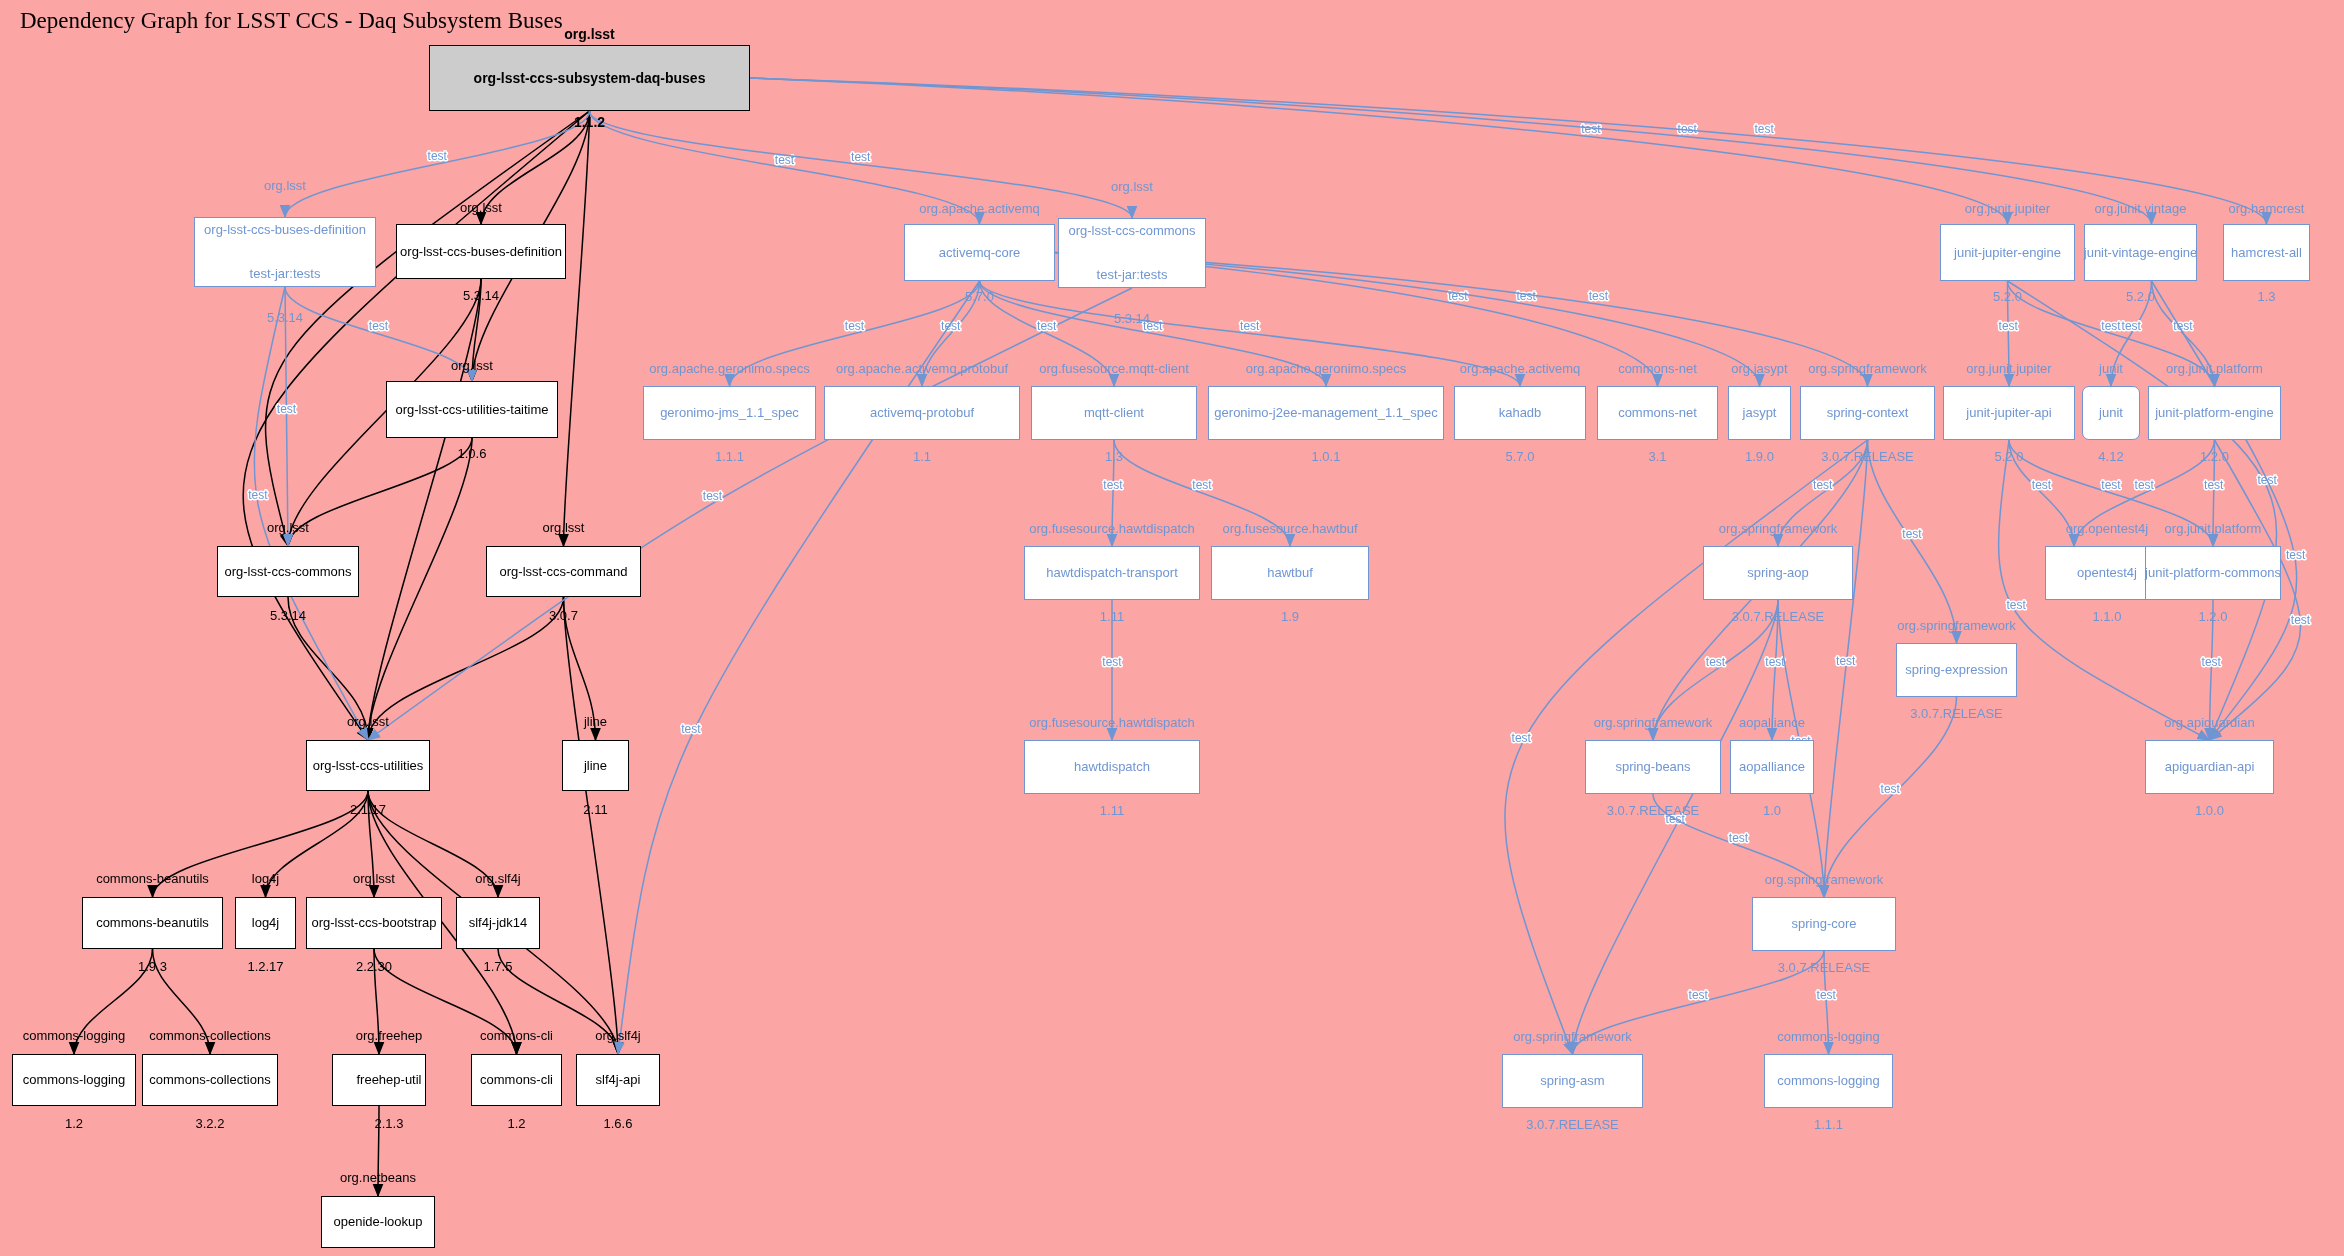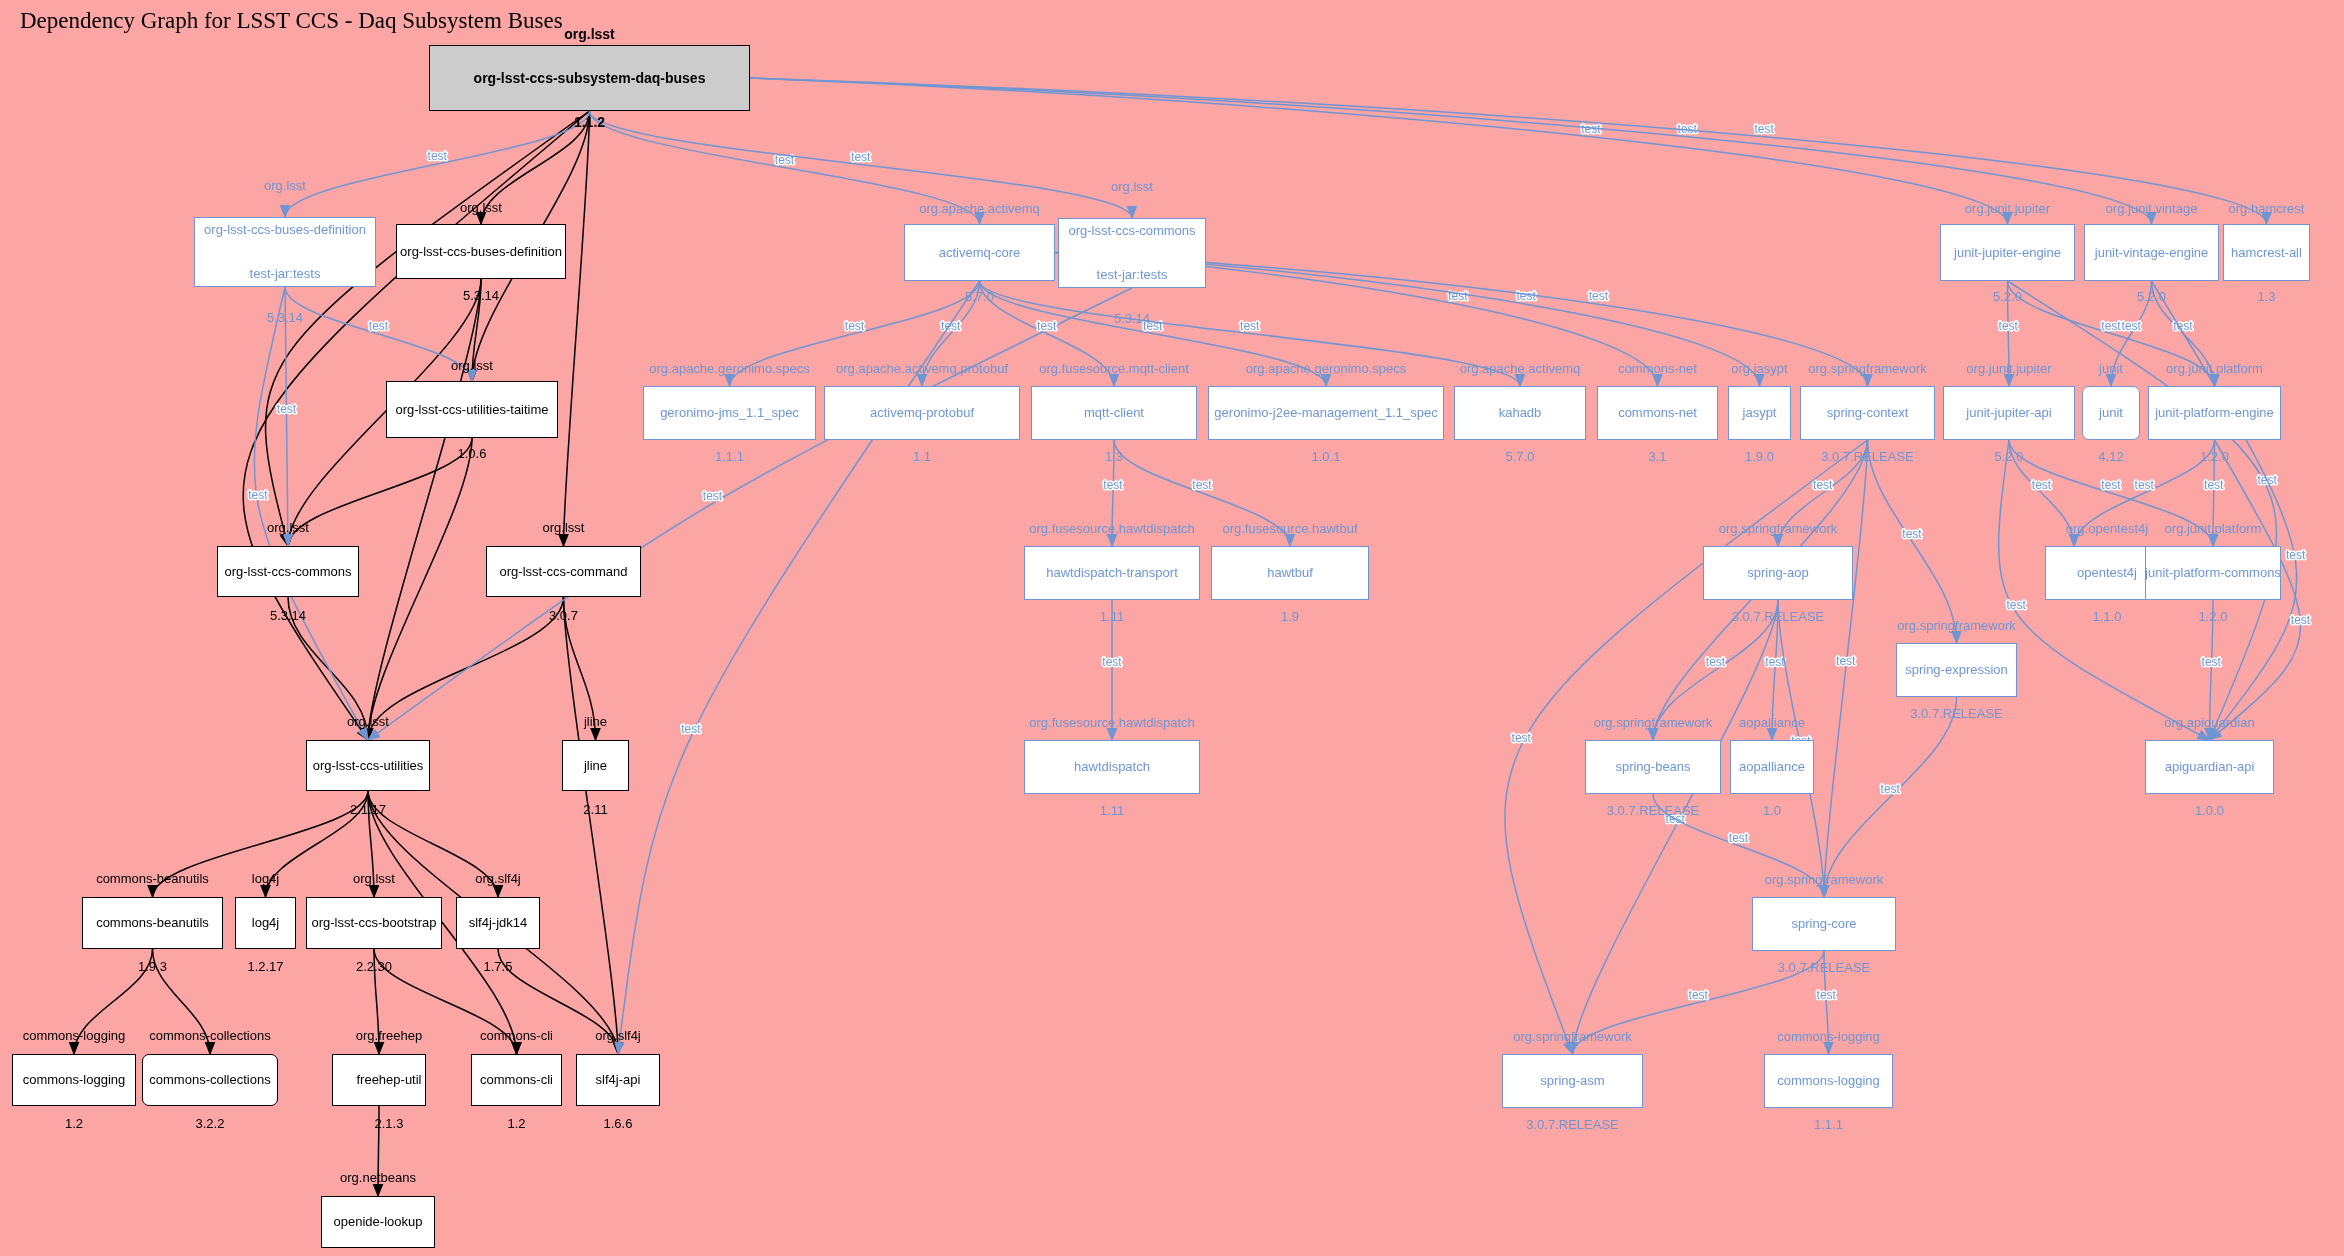--- a/index.html
+++ b/index.html
@@ -186,21 +186,21 @@
         <div class="nl">org.lsst</div>
         <div class="nl">org-lsst-ccs-commons</div>
         <div class="nl">test-jar:tests</div>
         <div class="nl">5.3.14</div>
       </div>
       <div class="node test" style="left: 1940px; top: 224px; width: 135px; height: 57px;">
         <div class="nl">org.junit.jupiter</div>
         <div class="nl">junit-jupiter-engine</div>
         <div class="nl">5.2.0</div>
       </div>
-      <div class="node test" style="left: 2084px; top: 224px; width: 135px; height: 57px;">
+      <div class="node test" style="left: 2084px; top: 224px; width: 113px; height: 57px;">
         <div class="nl">org.junit.vintage</div>
         <div class="nl">junit-vintage-engine</div>
         <div class="nl">5.2.0</div>
       </div>
       <div class="node test" style="left: 2223px; top: 224px; width: 87px; height: 57px;">
         <div class="nl">org.hamcrest</div>
         <div class="nl">hamcrest-all</div>
         <div class="nl">1.3</div>
       </div>
       <div class="node compile" style="left: 386px; top: 381px; width: 172px; height: 57px;">
@@ -356,21 +356,21 @@
       <div class="node test" style="left: 1752px; top: 897px; width: 144px; height: 54px;">
         <div class="nl">org.springframework</div>
         <div class="nl">spring-core</div>
         <div class="nl">3.0.7.RELEASE</div>
       </div>
       <div class="node compile" style="left: 12px; top: 1054px; width: 124px; height: 52px;">
         <div class="nl">commons-logging</div>
         <div class="nl">commons-logging</div>
         <div class="nl">1.2</div>
       </div>
-      <div class="node compile" style="left: 142px; top: 1054px; width: 136px; height: 52px; border-radius: 7px;">
+      <div class="node compile" style="left: 142px; top: 1054px; width: 136px; height: 52px;">
         <div class="nl">commons-collections</div>
         <div class="nl">commons-collections</div>
         <div class="nl">3.2.2</div>
       </div>
       <div class="node compile" style="left: 332px; top: 1054px; width: 94px; height: 52px; padding-left: 20px;">
         <div class="nl">org.freehep</div>
         <div class="nl">freehep-util</div>
         <div class="nl">2.1.3</div>
       </div>
       <div class="node compile" style="left: 471px; top: 1054px; width: 91px; height: 52px;">

